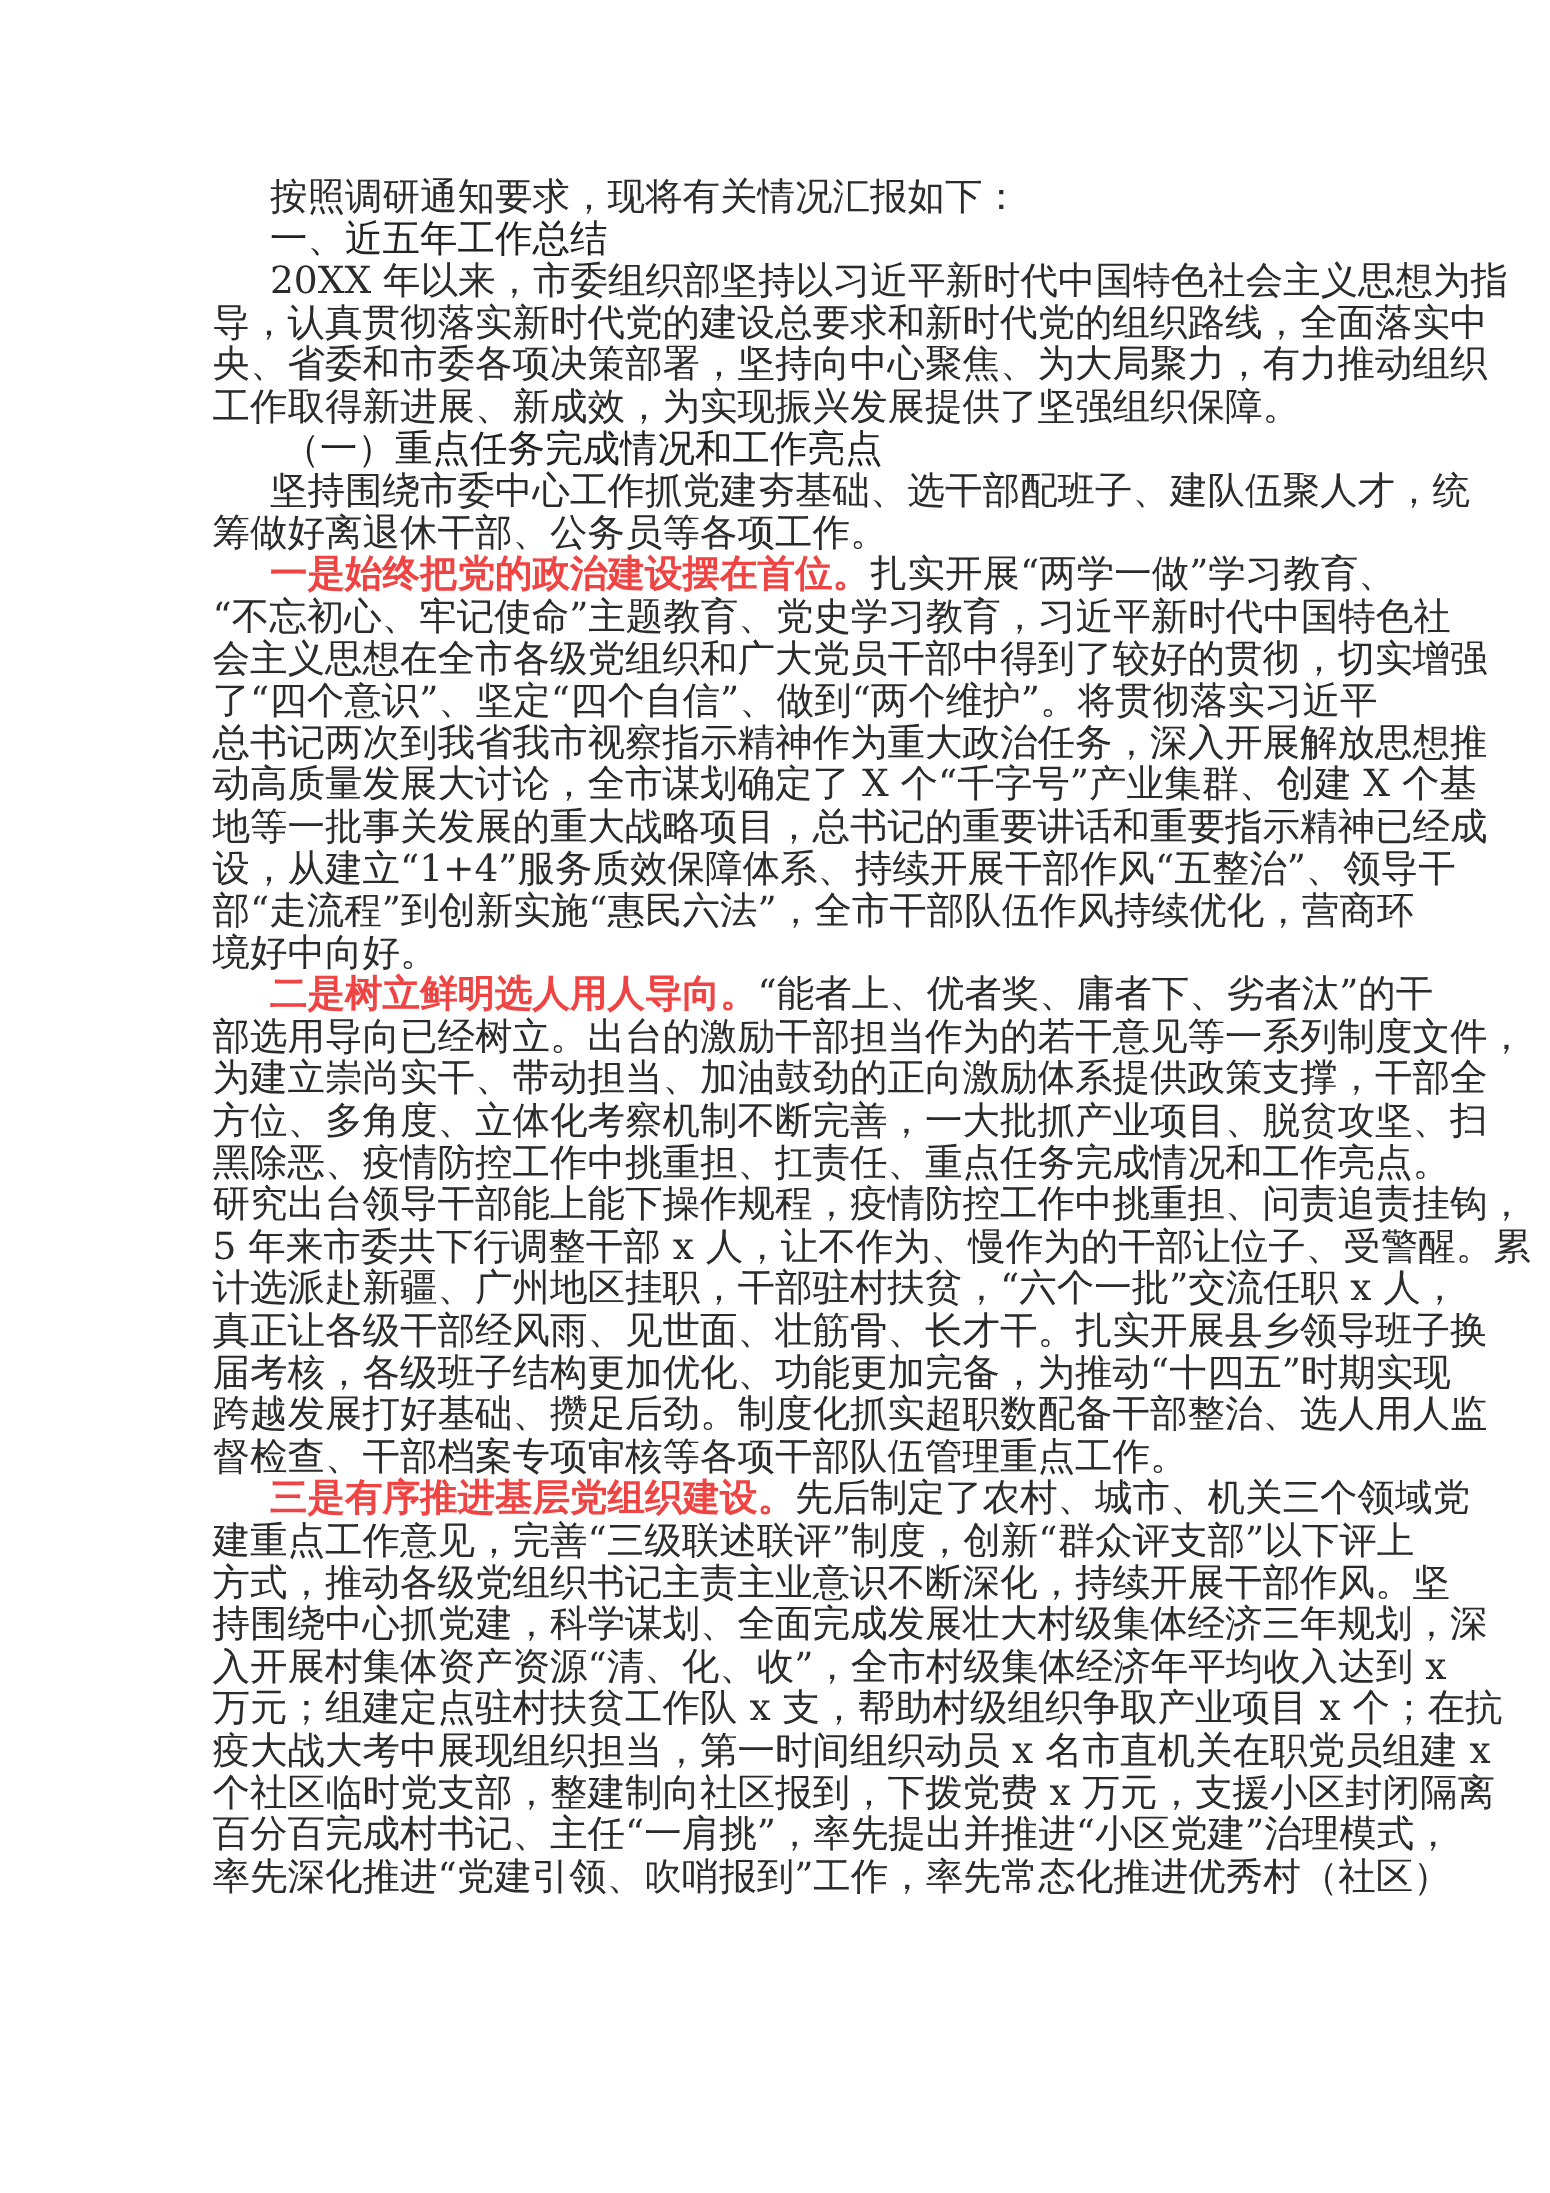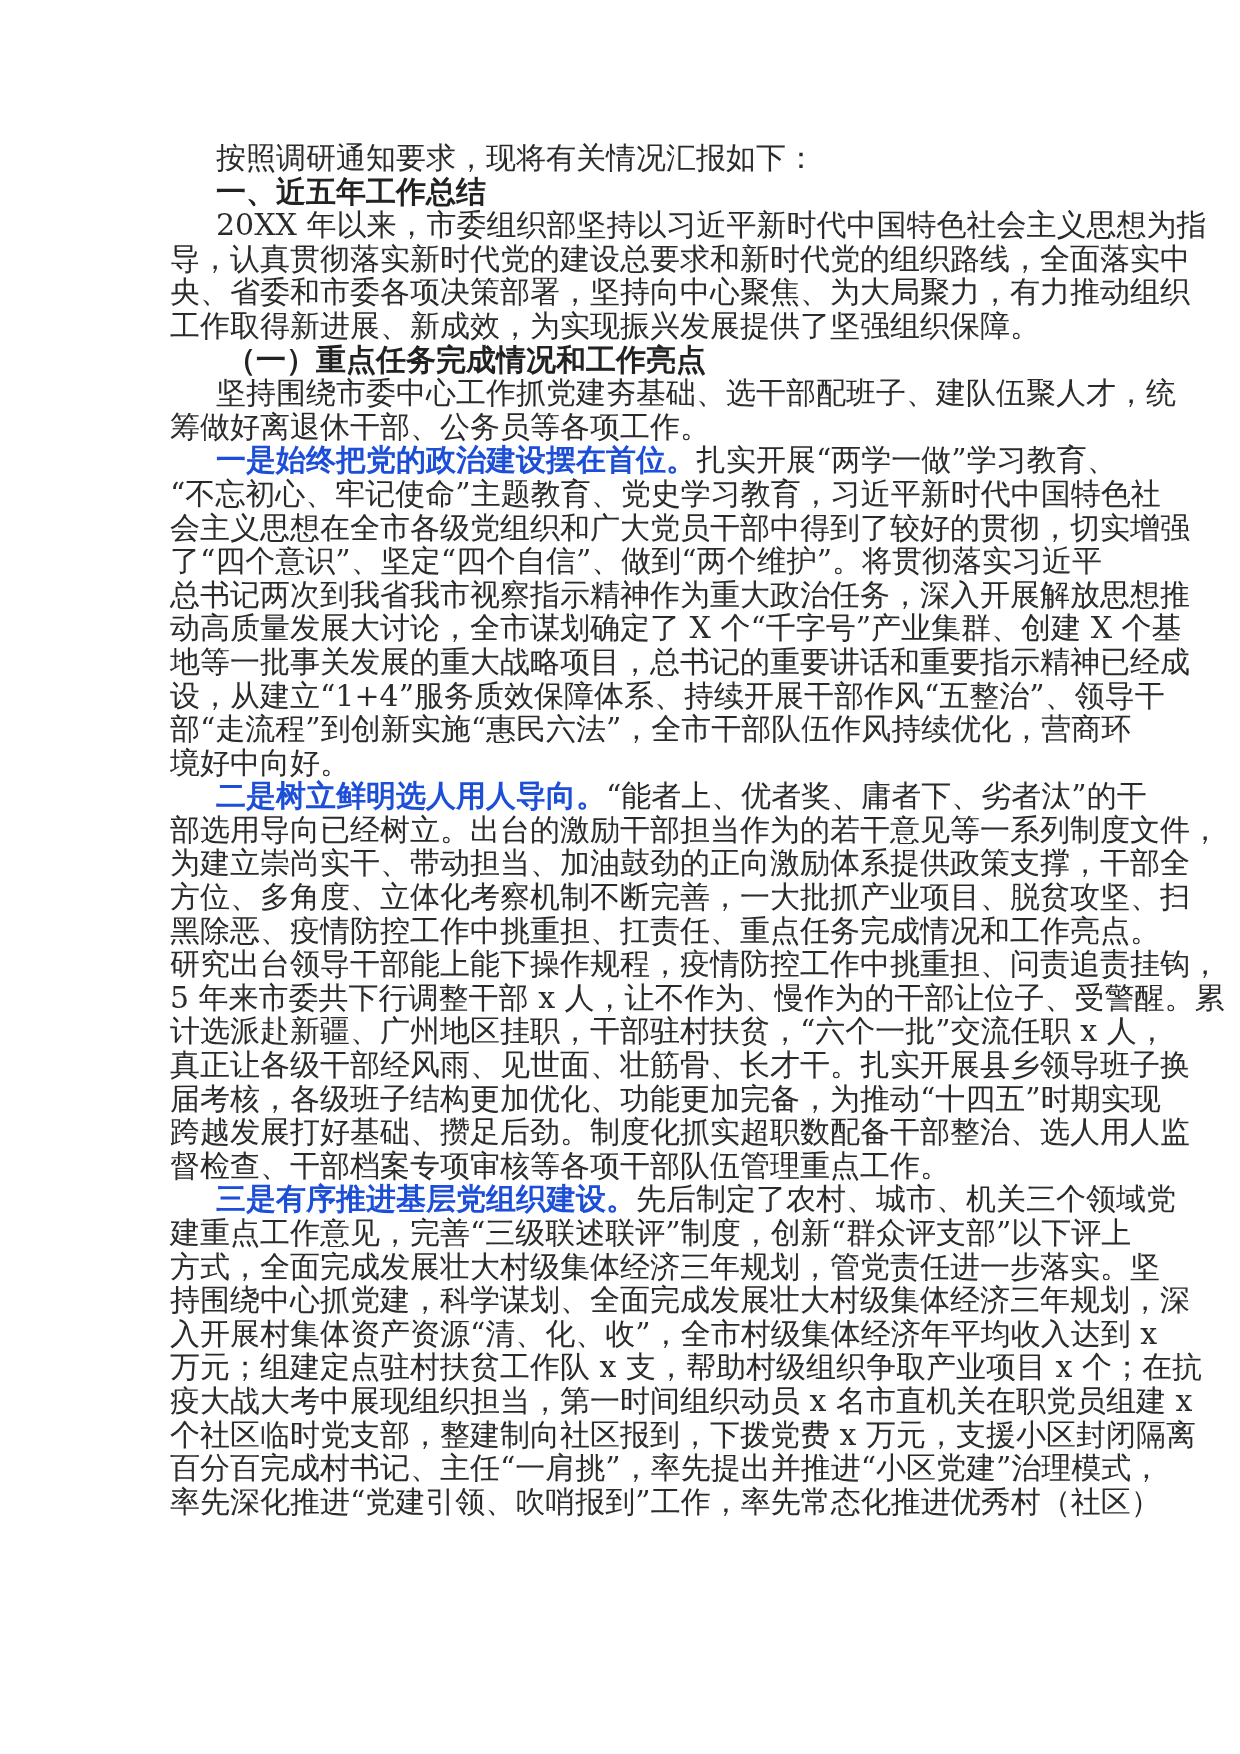--- a/index.html
+++ b/index.html
@@ -6,22 +6,22 @@
   body { width: 1240px; height: 1754px; position: relative; overflow: hidden; }
   .page {
     position: absolute; left: 170px; top: 141px; width: 890px;
     font-family: "DejaVu Serif", "Liberation Serif", serif;
     color: #2b2b2b; font-size: 30px; line-height: 33.6px;
   }
   .line { display: block; white-space: nowrap; height: 33.6px; text-align: justify; text-align-last: justify; }
   .line.last { text-align-last: left; }
   .indent { padding-left: 46px; }
   .subindent { padding-left: 56px; }
-  .bold { font-weight: bold; color: #1d4ed8; }
-  .heading { font-family: "DejaVu Sans", "Liberation Sans", sans-serif; font-weight: bold; color: #222; }
+  .bold { font-weight: bold; color: #ef4444; }
+  .heading { font-family: "DejaVu Sans", "Liberation Sans", sans-serif; font-weight: normal; color: #222; }
 </style>
 </head>
 <body>
 
 <div class="page">
   <span class="line last indent">按照调研通知要求，现将有关情况汇报如下：</span>
   <span class="line last indent heading">一、近五年工作总结</span>
 
   <div>
     <span class="line indent">20XX 年以来，市委组织部坚持以习近平新时代中国特色社会主义思想为指</span>
@@ -61,21 +61,21 @@
     <span class="line">计选派赴新疆、广州地区挂职，干部驻村扶贫，“六个一批”交流任职 x 人，</span>
     <span class="line">真正让各级干部经风雨、见世面、壮筋骨、长才干。扎实开展县乡领导班子换</span>
     <span class="line">届考核，各级班子结构更加优化、功能更加完备，为推动“十四五”时期实现</span>
     <span class="line">跨越发展打好基础、攒足后劲。制度化抓实超职数配备干部整治、选人用人监</span>
     <span class="line last">督检查、干部档案专项审核等各项干部队伍管理重点工作。</span>
   </div>
 
   <div>
     <span class="line indent"><span class="bold">三是有序推进基层党组织建设。</span><span>先后制定了农村、城市、机关三个领域党</span></span>
     <span class="line">建重点工作意见，完善“三级联述联评”制度，创新“群众评支部”以下评上</span>
-    <span class="line">方式，全面完成发展壮大村级集体经济三年规划，管党责任进一步落实。坚</span>
+    <span class="line">方式，推动各级党组织书记主责主业意识不断深化，持续开展干部作风。坚</span>
     <span class="line">持围绕中心抓党建，科学谋划、全面完成发展壮大村级集体经济三年规划，深</span>
     <span class="line">入开展村集体资产资源“清、化、收”，全市村级集体经济年平均收入达到 x</span>
     <span class="line">万元；组建定点驻村扶贫工作队 x 支，帮助村级组织争取产业项目 x 个；在抗</span>
     <span class="line">疫大战大考中展现组织担当，第一时间组织动员 x 名市直机关在职党员组建 x</span>
     <span class="line">个社区临时党支部，整建制向社区报到，下拨党费 x 万元，支援小区封闭隔离</span>
     <span class="line">百分百完成村书记、主任“一肩挑”，率先提出并推进“小区党建”治理模式，</span>
     <span class="line">率先深化推进“党建引领、吹哨报到”工作，率先常态化推进优秀村（社区）</span>
   </div>
 </div>
 

